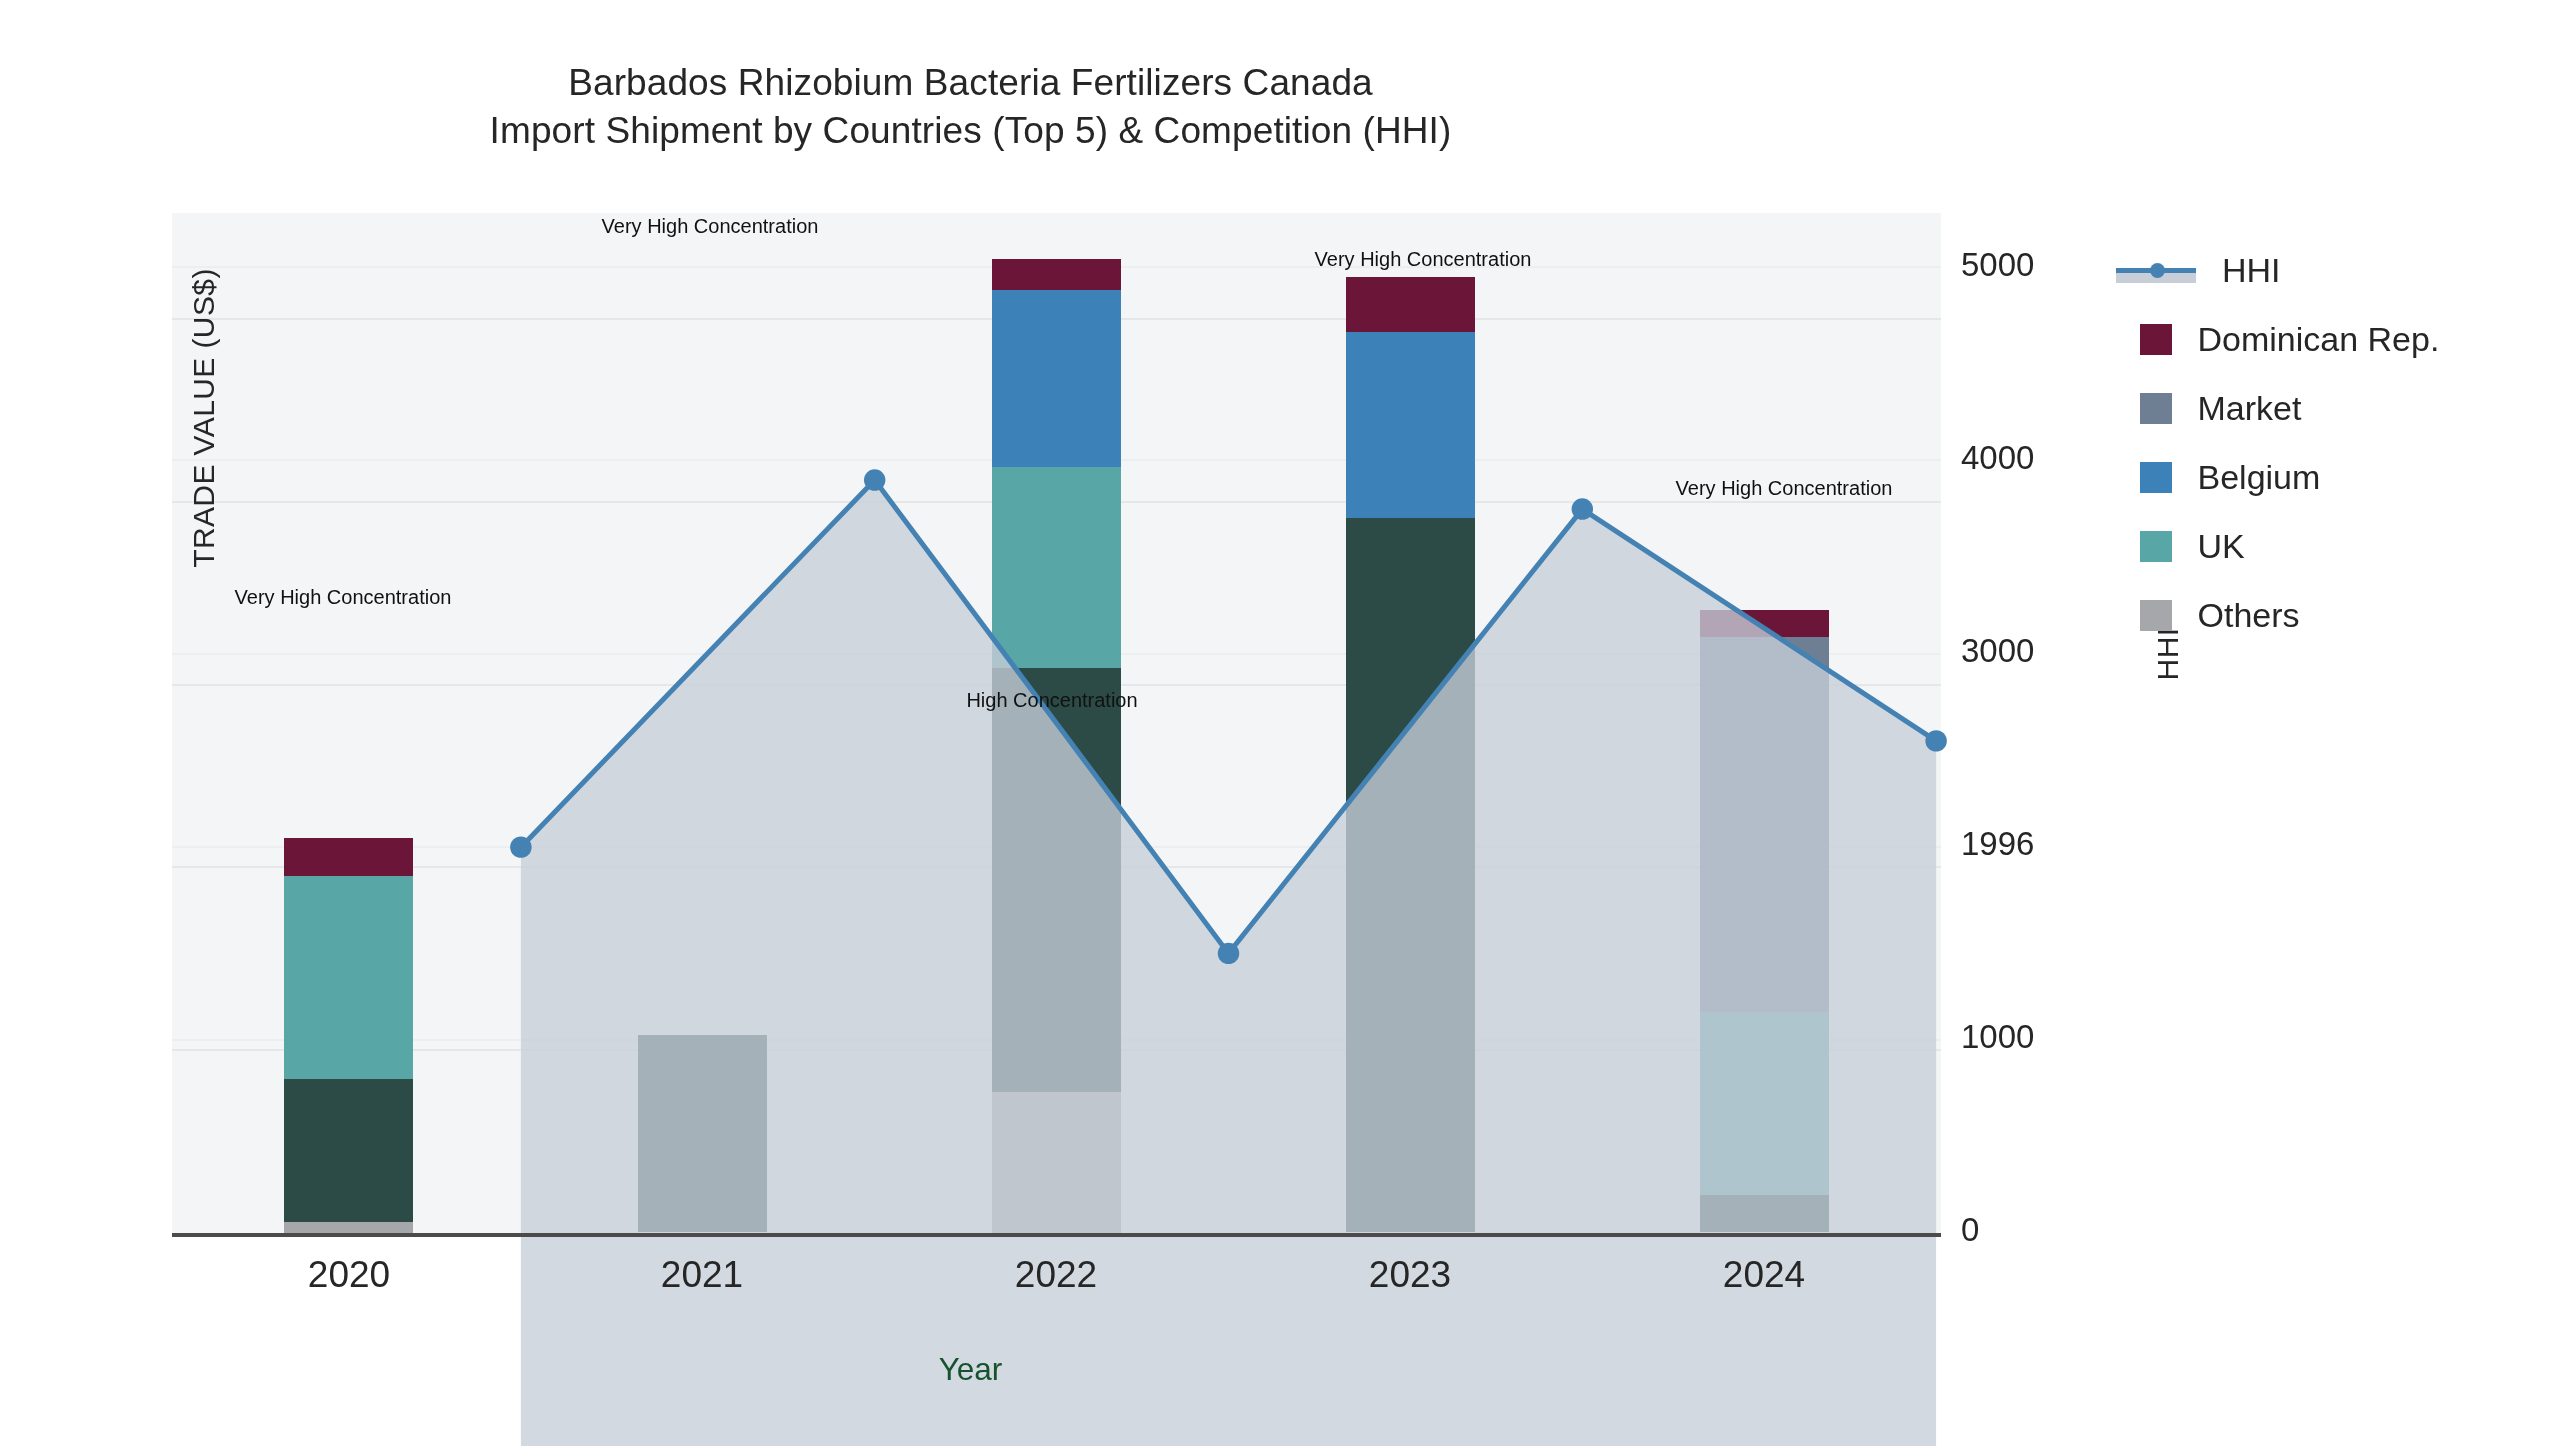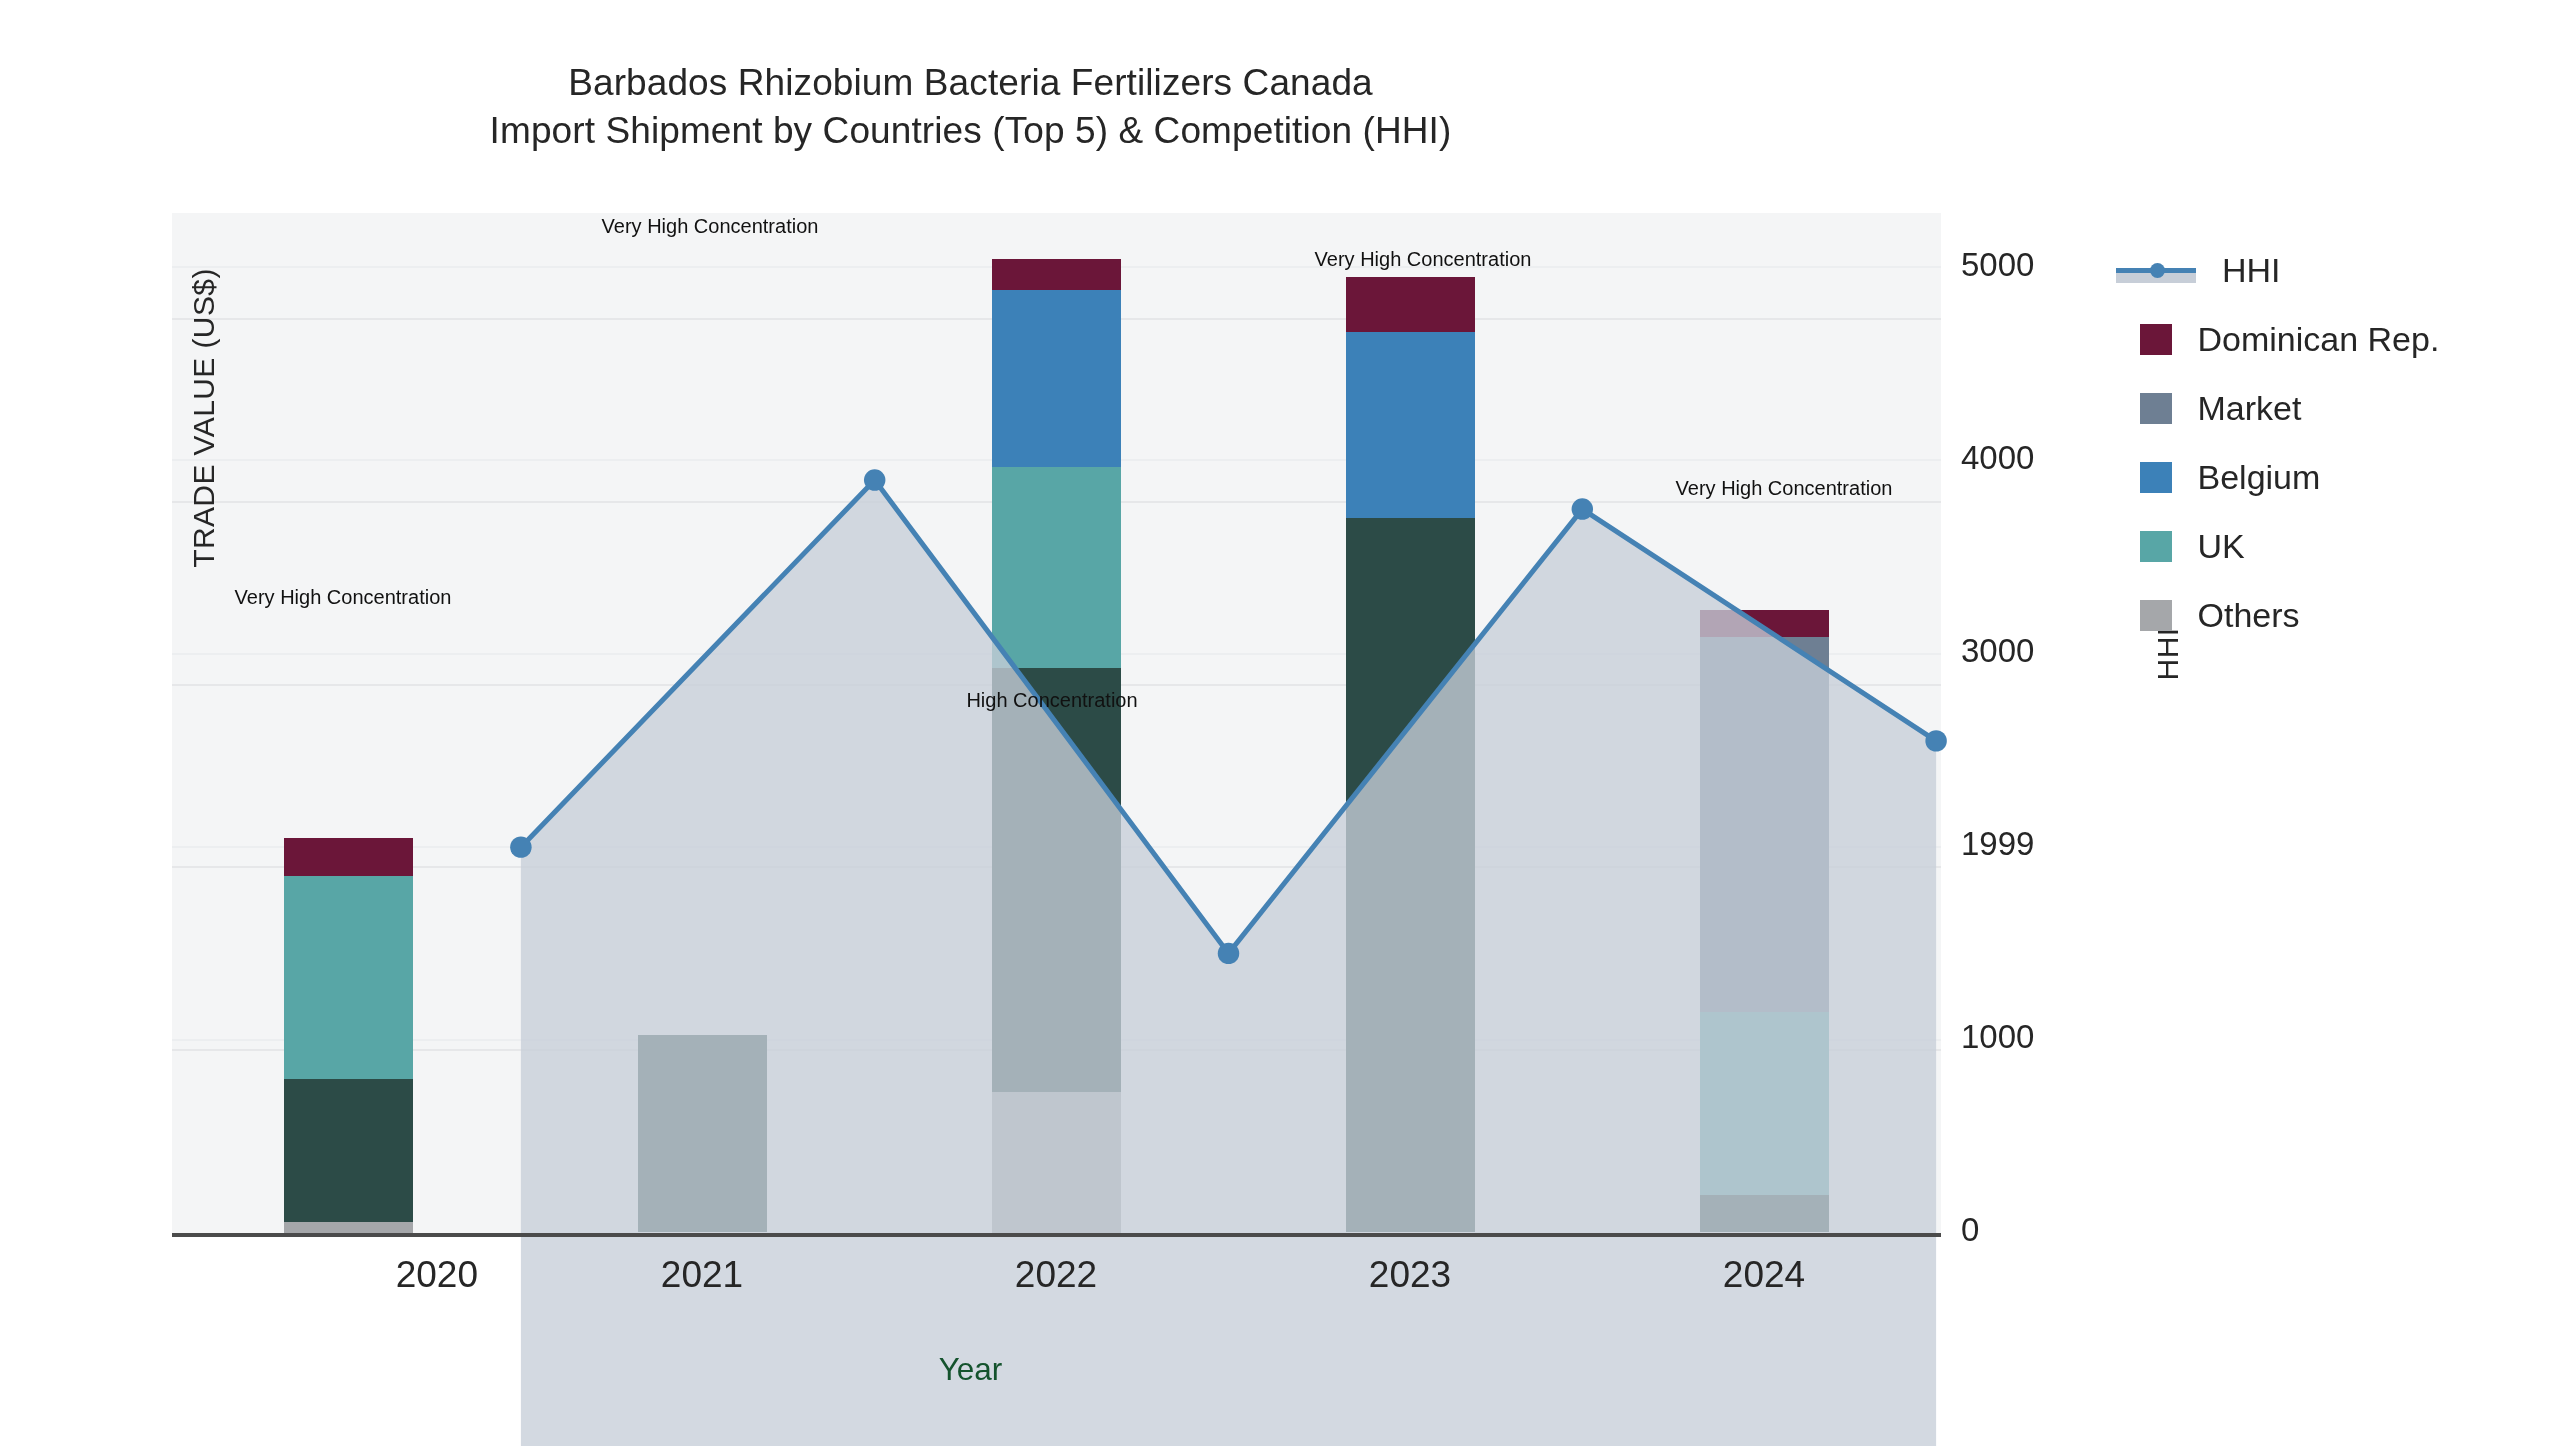--- a/index.html
+++ b/index.html
@@ -143,27 +143,27 @@
   <div class="axis-bottom"></div>
 
   <div class="ylabel-left">TRADE VALUE (US$)</div>
   <div class="ylabel-right">HHI</div>
   <div class="xlabel">Year</div>
 
   <div id="yticks-left"></div>
   <div id="yticks-right">
       <div class="ytick-r" style="top: 1211px;">0</div>
       <div class="ytick-r" style="top: 1018px;">1000</div>
-      <div class="ytick-r" style="top: 825px;">1999</div>
+      <div class="ytick-r" style="top: 825px;">1996</div>
       <div class="ytick-r" style="top: 632px;">3000</div>
       <div class="ytick-r" style="top: 439px;">4000</div>
       <div class="ytick-r" style="top: 246px;">5000</div>
     </div>
   <div id="xticks">
-      <div class="xtick" style="left: 349px; text-align: right;">2020</div>
+      <div class="xtick" style="left: 349px;">2020</div>
       <div class="xtick" style="left: 702px;">2021</div>
       <div class="xtick" style="left: 1056px;">2022</div>
       <div class="xtick" style="left: 1410px;">2023</div>
       <div class="xtick" style="left: 1764px;">2024</div>
     </div>
   <div id="annotations">
       <div class="annot" style="left: 343px; top: 597px;">Very High Concentration</div>
       <div class="annot" style="left: 710px; top: 226px;">Very High Concentration</div>
       <div class="annot" style="left: 1052px; top: 700px;">High Concentration</div>
       <div class="annot" style="left: 1423px; top: 259px;">Very High Concentration</div>

